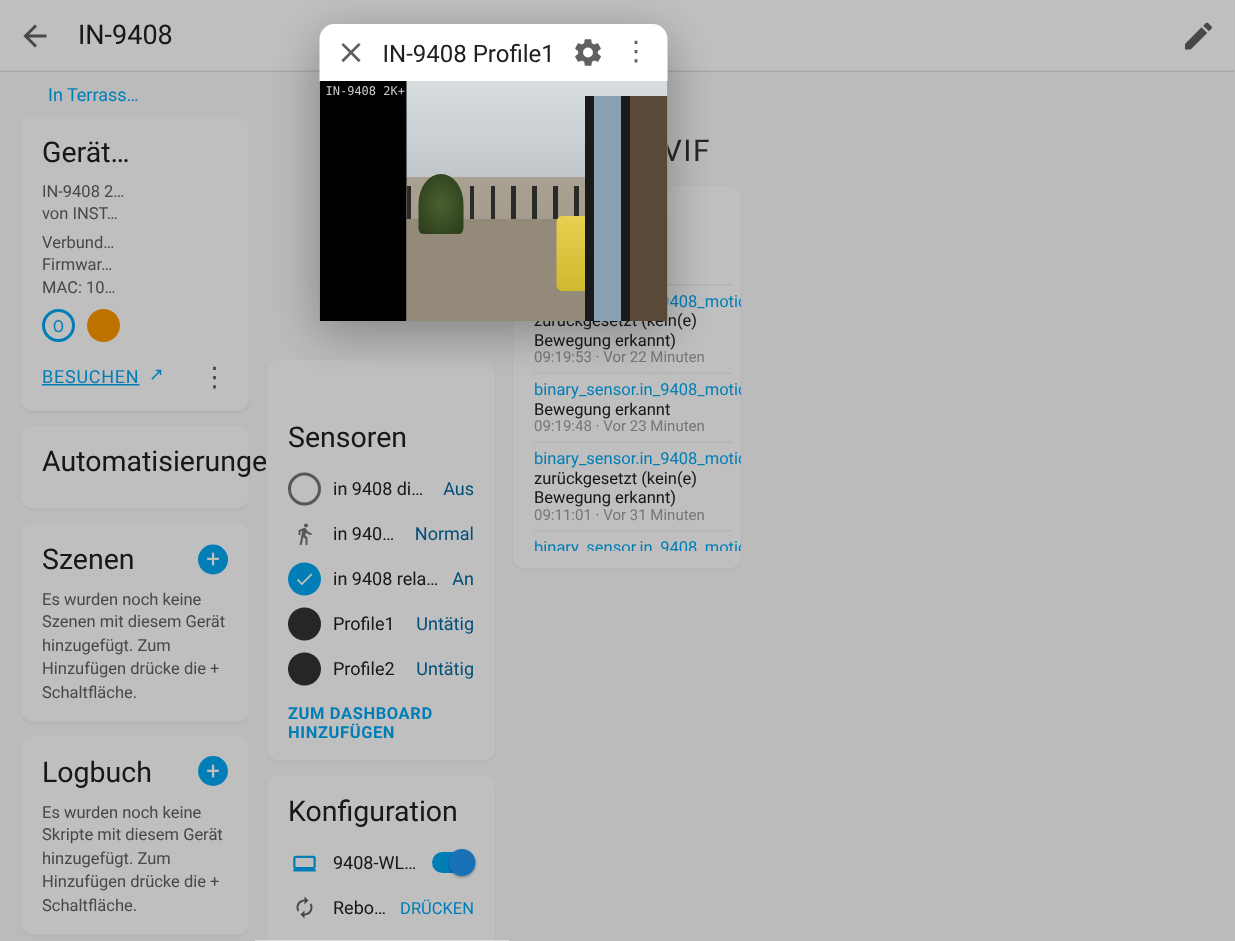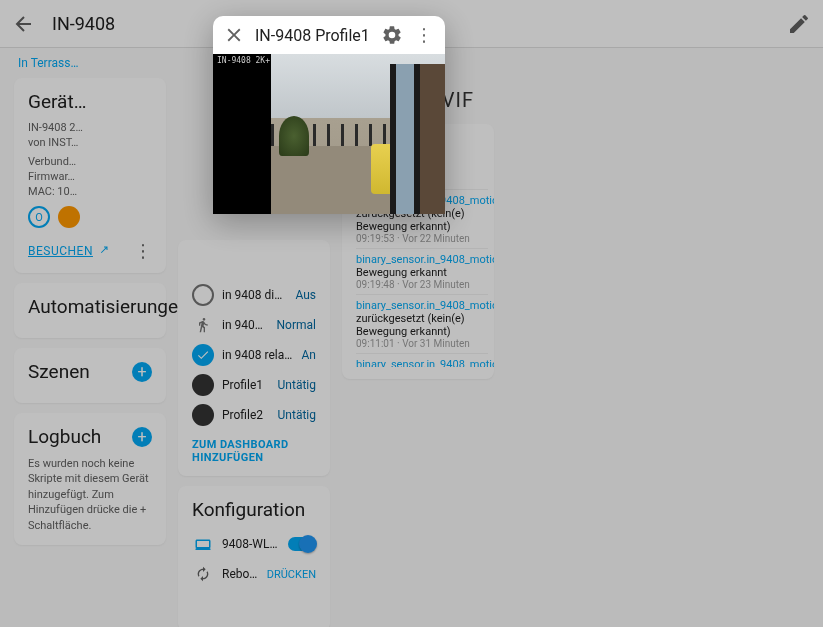--- a/index.html
+++ b/index.html
@@ -5,21 +5,21 @@
 * { box-sizing: border-box; margin: 0; padding: 0; font-family: -apple-system, BlinkMacSystemFont, "Segoe UI", Roboto, sans-serif; }
 body { background: #fafafa; width: 823px; height: 627px; overflow: hidden; position: relative; }
 .overlay { position: absolute; inset: 0; background: rgba(0,0,0,0.25); z-index: 50; }
 .topbar { height: 48px; display: flex; align-items: center; padding: 0 12px; background: #fff; border-bottom: 1px solid #e0e0e0; position: relative; }
 .topbar .back { width: 24px; height: 24px; cursor: pointer; color: #616161; }
 .topbar .title { margin-left: 16px; font-size: 18px; color: #212121; font-weight: 400; }
 .topbar .spacer { flex: 1; }
 .topbar .edit { width: 24px; height: 24px; cursor: pointer; color: #616161; }
 .redtab { position: absolute; top: -4px; left: 331px; width: 42px; height: 14px; background: #f44336; border-radius: 0 0 6px 6px; display: flex; align-items: center; justify-content: center; }
 .redtab svg { width: 12px; height: 12px; fill: #fff; }
-.crumb { padding: 8px 18px 4px; font-size: 12px; }
+.crumb { padding: 8px 32px 4px; font-size: 12px; }
 .crumb span { color: #03a9f4; cursor: pointer; }
 .content { display: flex; padding: 4px 14px; gap: 12px; }
 .col { display: flex; flex-direction: column; gap: 10px; }
 .col1 { width: 152px; }
 .col2 { width: 152px; }
 .col3 { width: 152px; }
 .card { background: #fff; border-radius: 8px; padding: 12px 14px; box-shadow: 0 1px 2px rgba(0,0,0,0.06); }
 .card h2 { font-size: 19px; font-weight: 400; color: #212121; margin-bottom: 8px; display: flex; align-items: center; justify-content: space-between; }
 .card h2 .plus { width: 20px; height: 20px; background: #03a9f4; border-radius: 50%; display: flex; align-items: center; justify-content: center; color: #fff; font-size: 16px; line-height: 1; cursor: pointer; }
 .card .sub { font-size: 11px; color: #616161; line-height: 1.4; }
@@ -128,34 +128,36 @@
           <span>Automatisierungen</span>
         <span class="plus">+</span>
         </h2>
     </div>
 
     <div class="card">
       <h2>
           <span>Szenen</span>
         <span class="plus">+</span>
         </h2>
+      <div class="sub">Es wurden noch keine Szenen mit diesem Gerät hinzugefügt. Zum Hinzufügen drücke die + Schaltfläche.</div>
     </div>
 
     <div class="card">
       <h2>
           <span>Logbuch</span>
         <span class="plus">+</span>
         </h2>
       <div class="sub">Es wurden noch keine Skripte mit diesem Gerät hinzugefügt. Zum Hinzufügen drücke die + Schaltfläche.</div>
     </div>
   </div>
 
   <div class="col col2">
     <div style="height:152px"></div>
     <div class="card" style="padding-top:40px">
+      <h2>Sensoren</h2>
       <div class="srow">
         <div class="sic outline"></div>
         <div class="label">in 9408 digital input</div>
         <div class="state">Aus</div>
       </div>
       <div class="srow">
         <div class="sic run">
           <svg width="16" height="16" viewBox="0 0 24 24" fill="currentColor">
               <path d="M13.5 5.5c1.1 0 2-.9 2-2s-.9-2-2-2-2 .9-2 2 .9 2 2 2zM9.8 8.9L7 23h2.1l1.8-8 2.1 2v6h2v-7.5l-2.1-2 .6-3C14.8 12 16.8 13 19 13v-2c-1.9 0-3.5-1-4.3-2.4l-1-1.6c-.4-.6-1-1-1.7-1-.3 0-.5.1-.8.1L6 8.3V13h2V9.6l1.8-.7"></path>
             </svg>

